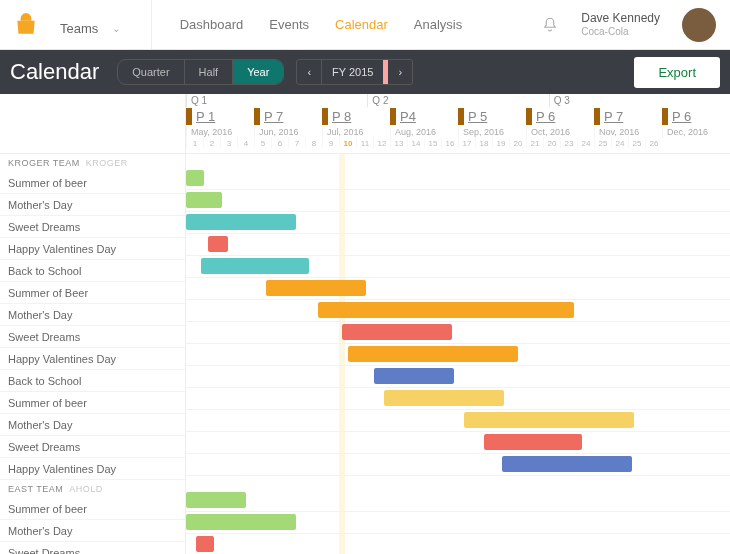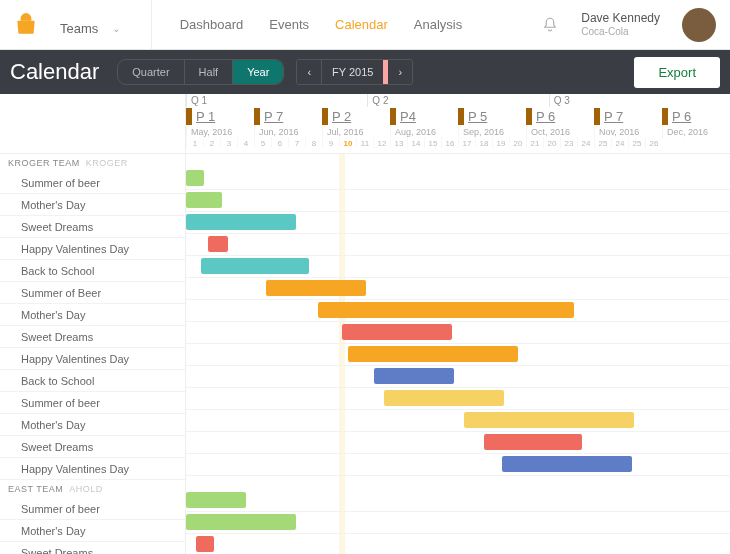--- a/index.html
+++ b/index.html
@@ -26,21 +26,21 @@
   .period-selector { display:flex; border:1px solid #555; border-radius:3px; margin-left:12px; }
   .period-selector div { padding:6px 10px; font-size:11px; color:#ddd; cursor:pointer; }
   .period-arrow { border-right:5px solid #fca5a5; border-left:1px solid #555; }
   .export-btn { margin-left:auto; margin-right:10px; background:#fff; color:#15803d; border:none; border-radius:3px; padding:8px 24px; font-size:13px; cursor:pointer; }
 
   .grid { display:flex; }
   .labels-col { width:186px; flex:0 0 186px; border-right:1px solid #eee; }
   .labels-spacer { height:60px; border-bottom:1px solid #eee; }
   .group-header { font-size:9px; letter-spacing:0.5px; color:#888; padding:4px 8px; }
   .group-header .grey { color:#c8c8c8; margin-left:6px; }
-  .row-label { height:22px; line-height:22px; padding-left:21px; font-size:11px; color:#666; border-bottom:1px solid #f2f2f2; white-space:nowrap; overflow:hidden; }
+  .row-label { height:22px; line-height:22px; padding-left:8px; font-size:11px; color:#666; border-bottom:1px solid #f2f2f2; white-space:nowrap; overflow:hidden; }
 
   .timeline-col { flex:1; position:relative; overflow:hidden; }
   .time-header { height:60px; border-bottom:1px solid #eee; position:relative; }
   .q-row, .p-row, .m-row, .d-row { display:flex; position:absolute; left:0; right:0; }
   .q-row { top:0; } .p-row { top:14px; } .m-row { top:32px; } .d-row { top:43px; }
   .q-cell { flex:1; font-size:10px; color:#888; border-left:1px solid #e5e5e5; padding:1px 4px; }
   .p-cell { width:68px; font-size:13px; color:#888; border-left:6px solid #a16207; padding:1px 4px;text-decoration:underline; }
   .m-cell { width:68px; font-size:9px; color:#aaa; border-left:1px solid #f4f4f4; padding:1px 4px; }
   .d-cell { width:17px; font-size:8px; color:#bbb; border-left:1px solid #f7f7f7; text-align:center; padding-top:2px; }
   .d-cell.hi { color:#f5a623; font-weight:600; }
@@ -135,21 +135,21 @@
   <div class="timeline-col">
     <div class="time-header">
       <div class="q-row" id="q-row">
           <div class="q-cell">Q 1</div>
           <div class="q-cell">Q 2</div>
           <div class="q-cell">Q 3</div>
         </div>
       <div class="p-row" id="p-row">
           <div class="p-cell">P 1</div>
           <div class="p-cell">P 7</div>
-          <div class="p-cell">P 2</div>
+          <div class="p-cell">P 8</div>
           <div class="p-cell">P4</div>
           <div class="p-cell">P 5</div>
           <div class="p-cell">P 6</div>
           <div class="p-cell">P 7</div>
           <div class="p-cell">P 6</div>
         </div>
       <div class="m-row" id="m-row">
           <div class="m-cell">May, 2016</div>
           <div class="m-cell">Jun, 2016</div>
           <div class="m-cell">Jul, 2016</div>

